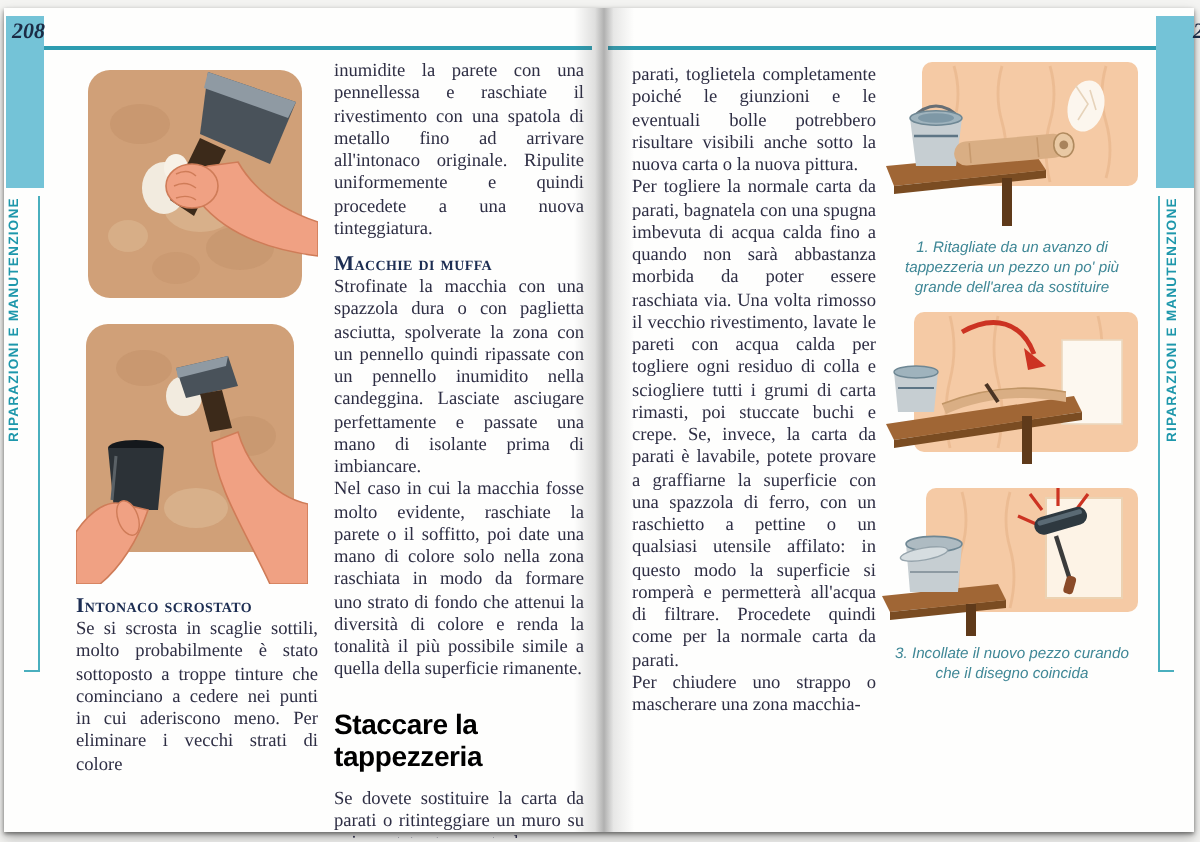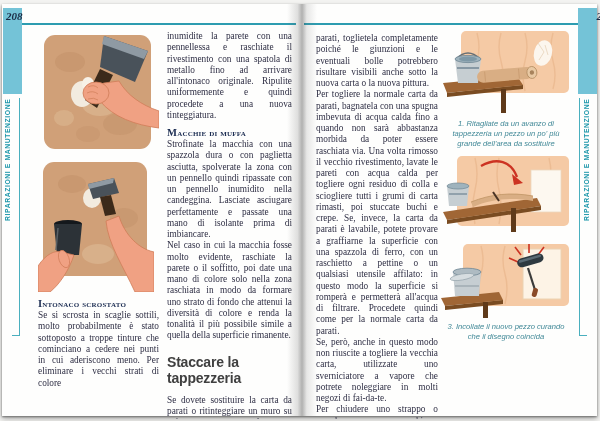--- a/index.html
+++ b/index.html
@@ -49,21 +49,21 @@
   .body-text p {
     margin:0; font-size:9.3px; line-height:11.25px; text-align:justify;
     color:#2e2e44; hyphens:auto; -webkit-hyphens:auto;
   }
   .subhead {
     font-family:"Liberation Serif", serif; font-variant:small-caps; font-weight:bold;
     font-size:10.6px; color:#1c2d52; margin:6px 0 1px; letter-spacing:.2px;
   }
   .section-title {
     font-family:"Liberation Sans", sans-serif; font-weight:bold; font-size:14px;
-    letter-spacing:-.2px; color:#404040; margin:12px 0 9px;
+    letter-spacing:-.2px; color:#000000; margin:12px 0 9px;
   }
   .caption {
     font-family:"Liberation Sans", sans-serif; font-style:italic;
     font-size:7.6px; line-height:9.8px; margin:4px 0 6px;text-align:center;
   }
   .caption.dark { color:#2a3a5c; margin-top:6px; margin-bottom:2px; }
   .caption.teal { color:#3f8796; }
   .illus { display:block; margin:0 0 2px; }
 </style>
 </head>
@@ -128,21 +128,20 @@
 
 <div class="tab right"></div>
 <div class="pagenum right">209</div>
 <div class="headrule right"></div>
 <div class="vlabel right">RIPARAZIONI E MANUTENZIONE</div>
 <div class="bracket right"></div>
 
 <div class="col col-r1 body-text">
   <p>parati, toglietela completamente poiché le giunzioni e le eventuali bolle potrebbero risultare visibili anche sotto la nuova carta o la nuova pittura.</p>
   <p>Per togliere la normale carta da parati, bagnatela con una spugna imbevuta di acqua calda fino a quando non sarà abbastanza morbida da poter essere raschiata via. Una volta rimosso il vecchio rivestimento, lavate le pareti con acqua calda per togliere ogni residuo di colla e sciogliere tutti i grumi di carta rimasti, poi stuccate buchi e crepe. Se, invece, la carta da parati è lavabile, potete provare a graffiarne la superficie con una spazzola di ferro, con un raschietto a pettine o un qualsiasi utensile affilato: in questo modo la superficie si romperà e permetterà all'acqua di filtrare. Procedete quindi come per la normale carta da parati.</p>
-  <p>Se, però, anche in questo modo non riuscite a togliere la vecchia carta, utilizzate uno sverniciatore a vapore che potrete noleggiare in molti negozi di fai-da-te.</p>
   <p>Per chiudere uno strappo o mascherare una zona macchia-</p>
 </div>
 
 <div class="col col-r2">
 
   <svg class="illus" width="130" height="86" viewBox="0 0 130 86">
     <rect x="20" y="2" width="108" height="62" rx="5" fill="#f5caa5"></rect>
     <path d="M36,4 q4,14 0,28 q-4,14 0,30 M60,4 q-4,14 0,28 q4,14 0,30 M84,4 q4,14 0,28 q-4,14 0,30 M112,4 q-4,14 0,28 q4,14 0,28" stroke="#eab88e" stroke-width="1.4" fill="none" opacity=".8"></path>
     <ellipse cx="102" cy="24" rx="9" ry="13" fill="#fcf6ee" transform="rotate(14 102 24)"></ellipse>
     <path d="M97,14 l6,9 l-5,8 M104,16 l3,10" stroke="#e6d3ba" stroke-width=".8" fill="none"></path>

